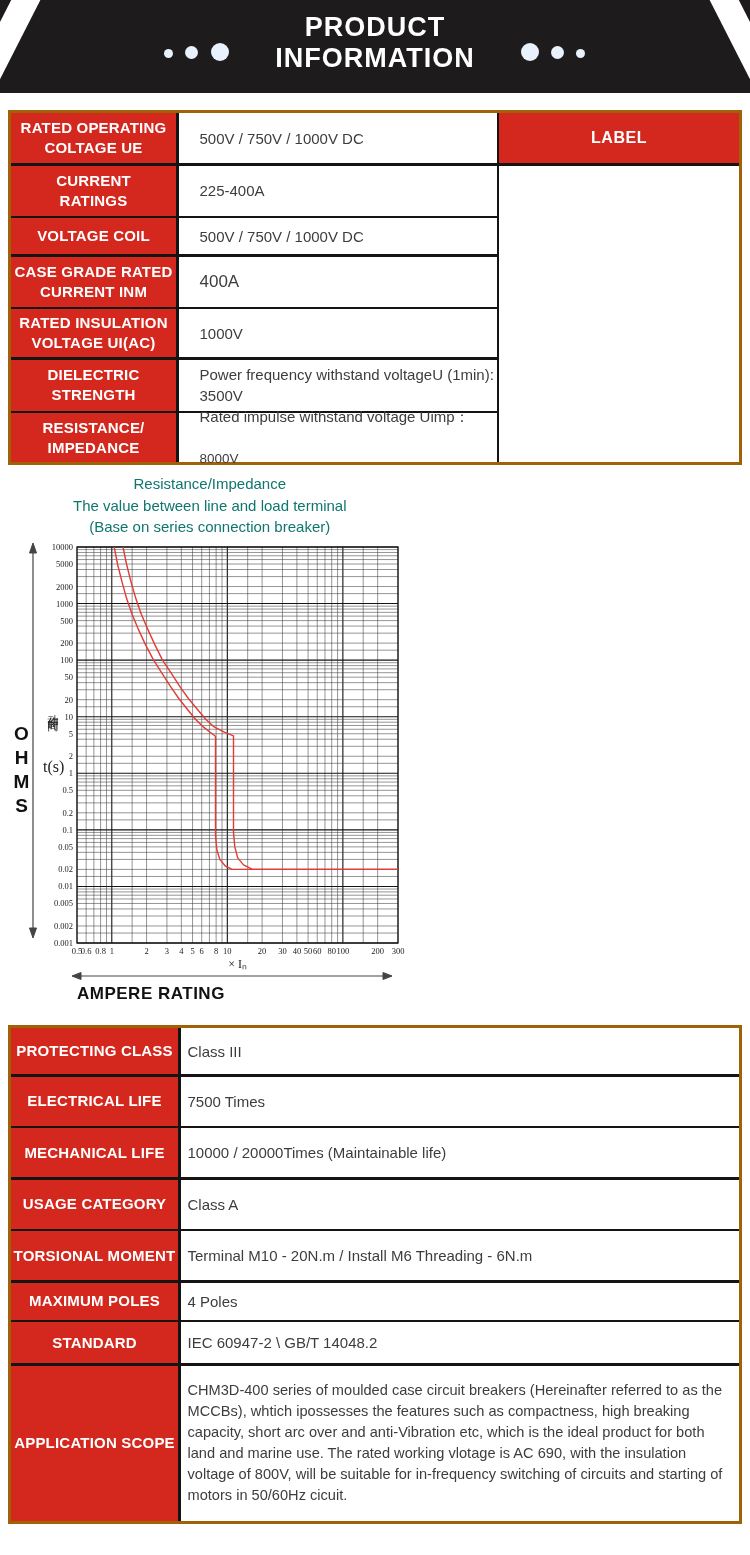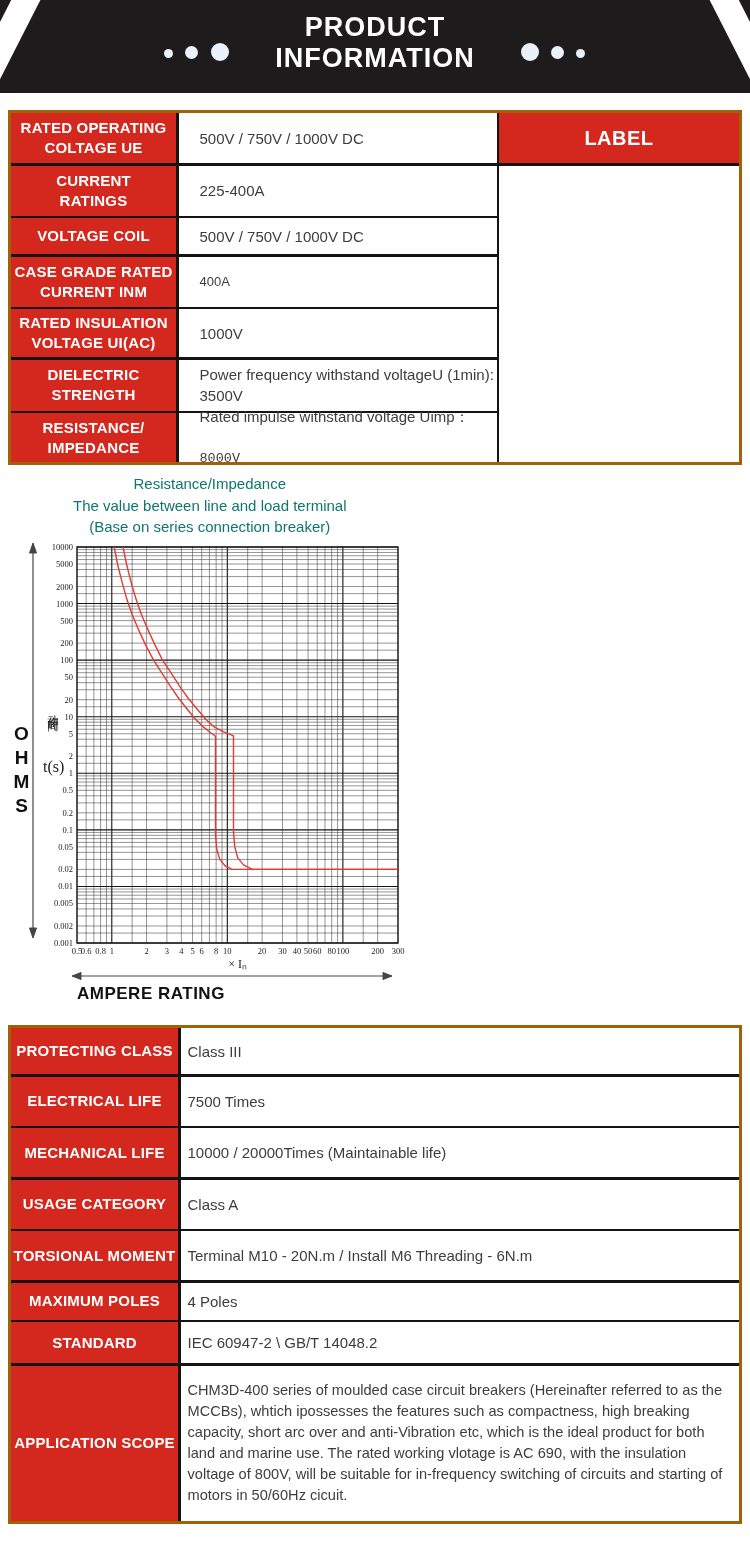--- a/index.html
+++ b/index.html
@@ -28,26 +28,26 @@
   .spec-table-top { top:110px; grid-template-columns:165px 318px 1fr;
                     grid-template-rows:50px 50px 36px 50px 48px 51px 49px; }
   .spec-table-bottom { top:1025px; grid-template-columns:167px 1fr;
                     grid-template-rows:46px 49px 49px 49px 49px 37px 41px 155px; }
   .cell { display:flex; align-items:center; }
   .cell.label { background:#d4271e; color:#ffffff; font-weight:bold; font-size:15px;
                 justify-content:center; text-align:center; line-height:20px;
                 white-space:pre-line; letter-spacing:0.2px; padding:0 2px; }
   .cell.value { background:#ffffff; color:#3d3d3d; font-size:15px; line-height:21px;
                 white-space:pre-line; padding-left:21px; }
-  .cell.value.sm { font-size:13px; }
+  .cell.value.sm { font-size:17px; }
   .cell.merged-empty { background:#ffffff; grid-row:2/8; grid-column:3; }
-  .cell.label-header { font-size:20px; letter-spacing:0.5px; }
+  .cell.label-header { font-size:16px; letter-spacing:0.5px; }
   .v-stack { display:block; }
   .v-line  { display:block; }
-  .v-small { display:block; font-family:Liberation Mono, monospace; font-size:13.5px; }
+  .v-small { display:block; font-family:Liberation Sans, sans-serif; font-size:13.5px; }
   .spec-table-bottom .cell.value { padding-left:7px; }
   .spec-table-bottom .cell.value.para { font-size:14.6px; line-height:21px; padding:6px 8px 6px 7px; }
 
   
   .chart-notes { position:absolute; left:73px; top:473px; color:#0f766e;
                  font-size:15px; line-height:21.5px;text-align:center; }
 
   
   .chart-area { position:absolute; left:0; top:540px; width:748px; height:475px; }
   .chart-area svg { position:absolute; left:0; top:0; }

